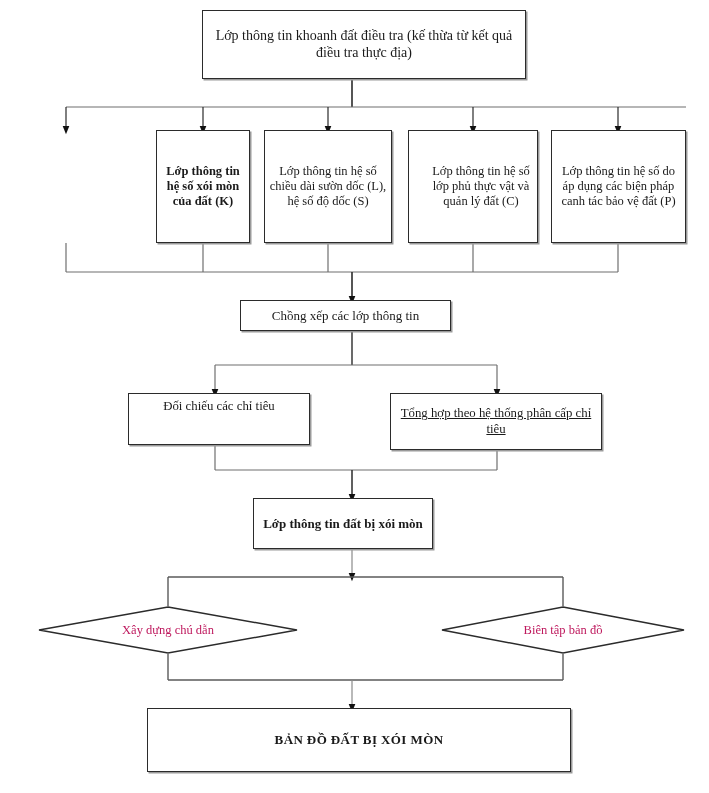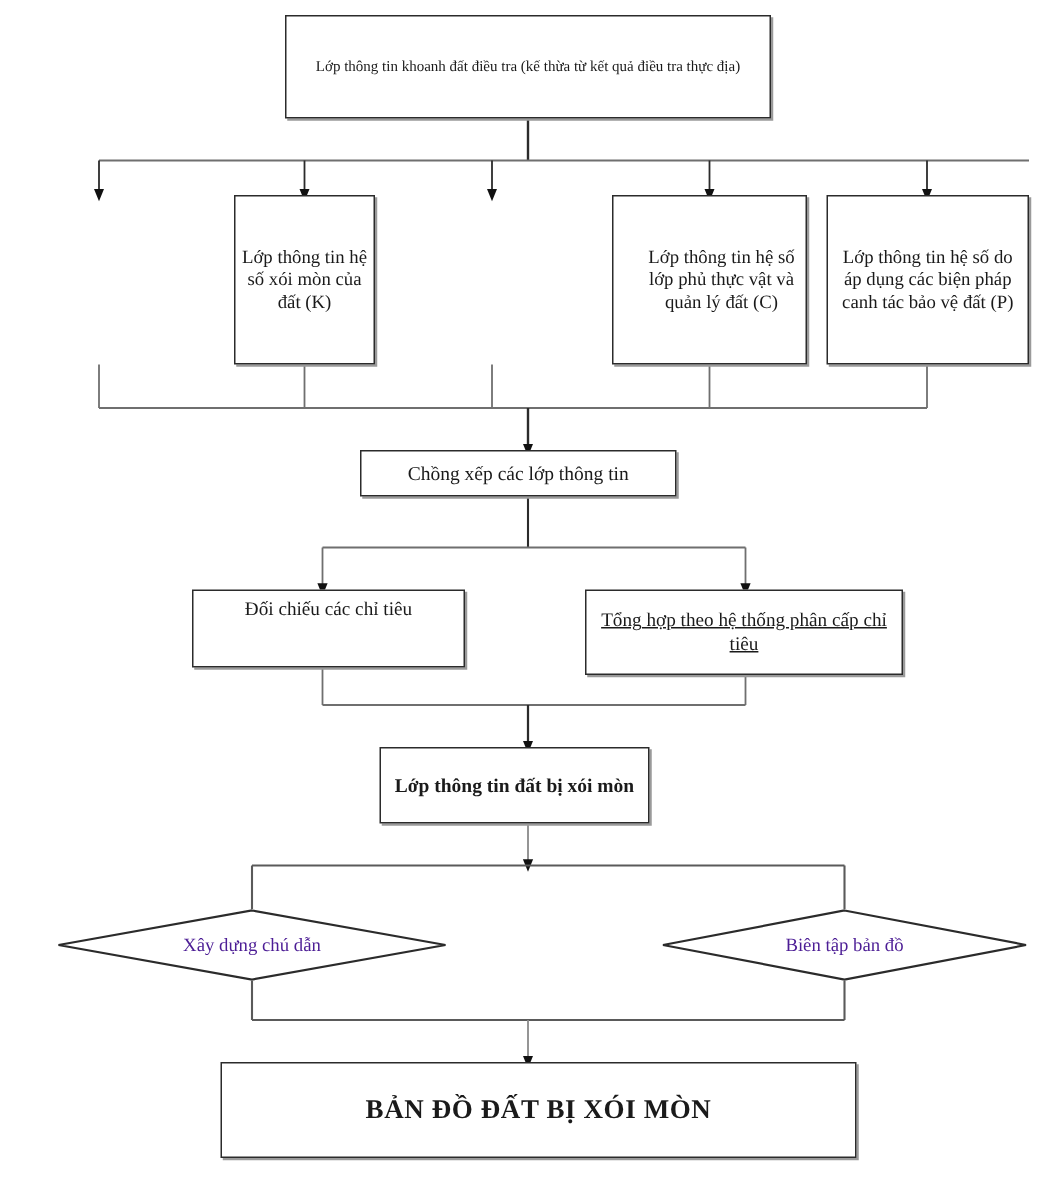--- a/index.html
+++ b/index.html
@@ -35,44 +35,44 @@
     justify-content: center;
     text-align: center;
     color: #1a1a1a;
     line-height: 1.18;
     box-shadow: 1.5px 1.5px 0 0 #9a9a9a;
   }
   .node span {
     display: block;
     padding: 0 3px;
   }
-  .n-top { font-size: 10px; }
+  .n-top { font-size: 14px; margin-left: 12px; }
   .n-factor { font-size: 12.5px; }
   .n-mid { font-size: 13px; }
   .n-proc { font-size: 12.8px; }
   .align-top { align-items: flex-start; }
   .align-top span { padding-top: 5px; }
   .bold { font-weight: bold; }
   .caps {
     font-weight: bold;
-    font-size: 18px;
+    font-size: 13px;
     letter-spacing: 0.4px;
   }
   .diamond {
     position: absolute;
     display: flex;
     align-items: center;
     justify-content: center;
   }
   .diamond svg { position: absolute; left: 0; top: 0; }
   .diamond span {
     position: relative;
     z-index: 2;
     font-size: 12.5px;
-    color: #4c1d95;
+    color: #be185d;
     text-align: center;
   }
 </style>
 </head>
 <body>
 
 <div id="canvas">
 
   <svg id="wires" viewBox="0 0 709 793" xmlns="http://www.w3.org/2000/svg">
     <defs>
@@ -118,22 +118,25 @@
       <path d="M563,654 L563,680" stroke="#5a5a5a" stroke-width="1.4"></path>
       <path d="M168,680 L563,680" stroke="#5a5a5a" stroke-width="1.4"></path>
       <path d="M352,680 L352,708" marker-end="url(#arrow)" stroke="#8a8a8a"></path>
     </g>
   </svg>
 
   <div class="node n-top" style="left:190px; top:10px; width:324px; height:69px;">
     <span>Lớp thông tin khoanh đất điều tra (kế thừa từ kết quả điều tra thực địa)</span>
   </div>
 
-  <div class="node n-factor" style="left:156px; top:130px; width:94px; height:113px;">
+  <div class="node n-factor" style="left:156px; top:130px; width:94px; height:113px;font-weight:bold;">
     <span>Lớp thông tin hệ số xói mòn của đất (K)</span>
+  </div>
+  <div class="node n-factor" style="left:264px; top:130px; width:128px; height:113px;">
+    <span>Lớp thông tin hệ số chiều dài sườn dốc (L), hệ số độ dốc (S)</span>
   </div>
   <div class="node n-factor" style="left:408px; top:130px; width:130px; height:113px;padding-left:16px;">
     <span>Lớp thông tin hệ số lớp phủ thực vật và quản lý đất (C)</span>
   </div>
   <div class="node n-factor" style="left:551px; top:130px; width:135px; height:113px;">
     <span>Lớp thông tin hệ số do áp dụng các biện pháp canh tác bảo vệ đất (P)</span>
   </div>
 
   <div class="node n-mid" style="left:240px; top:300px; width:211px; height:31px;text-align:right;">
     <span>Chồng xếp các lớp thông tin</span>

